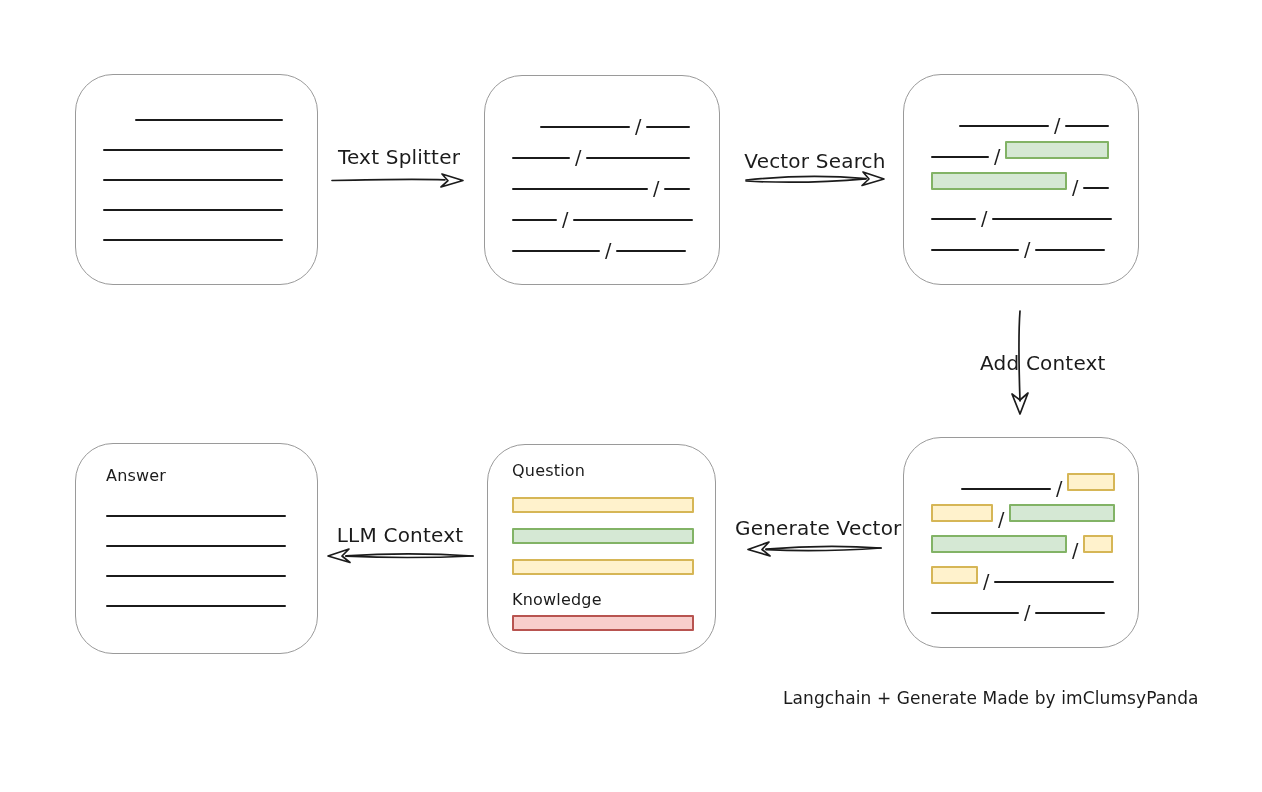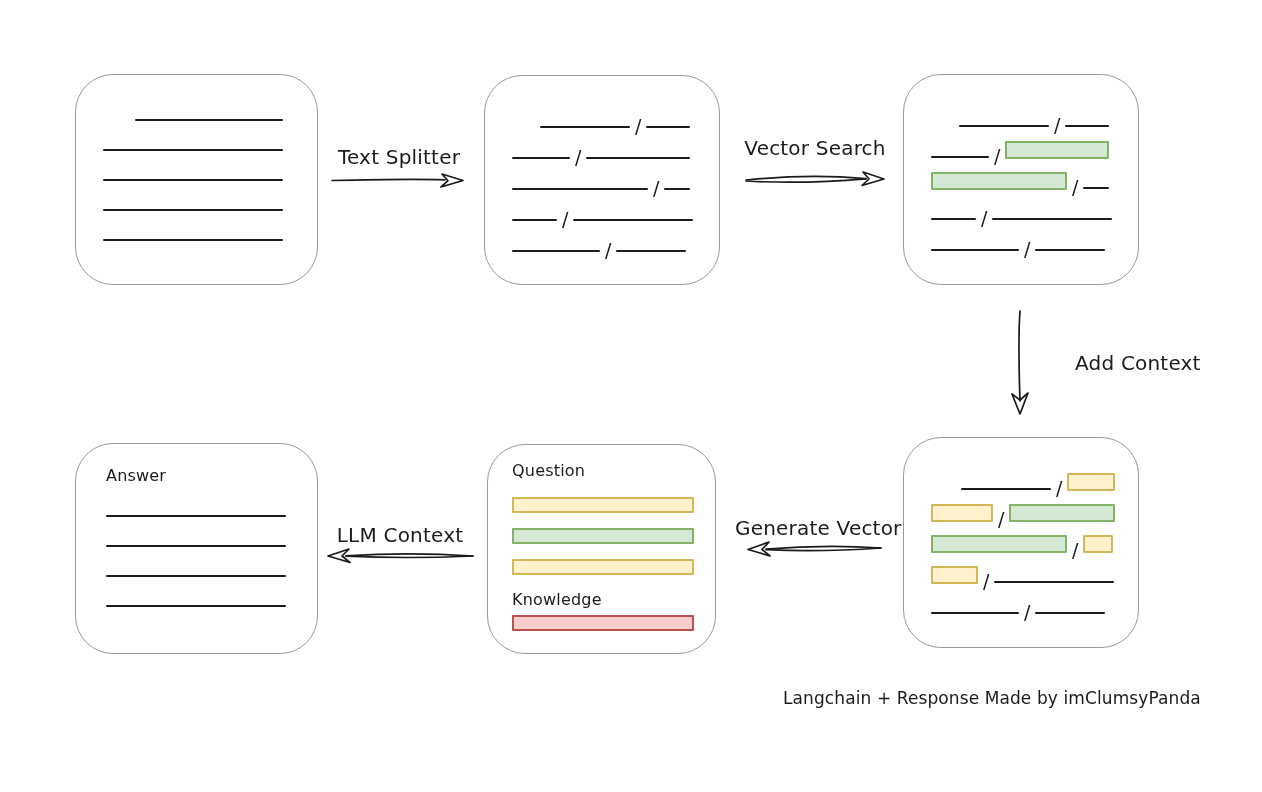--- a/index.html
+++ b/index.html
@@ -198,42 +198,42 @@
         </div>
     </div>
   </div>
 
   <span class="arrow-label" style="left:332px;top:148px;width:134px">Text Splitter</span>
   <svg class="arrow-svg" style="left:330px;top:171px" width="140" height="20">
     <path d="M2,9.5 C40,8.6 90,8 115,8.8"></path>
     <path d="M112,3 L133,9.5 L111,16 L118,9.7 Z"></path>
   </svg>
 
-  <span class="arrow-label" style="left:744px;top:139px;width:142px">Vector Search</span>
+  <span class="arrow-label" style="left:744px;top:152px;width:142px">Vector Search</span>
   <svg class="arrow-svg" style="left:745px;top:169px" width="142" height="22">
     <path d="M1,11 C40,7 85,6.5 121,9.6"></path>
     <path d="M1,12 C45,14.5 90,12.5 121,9.8"></path>
     <path d="M118,3 L139,10 L117,16.5 L124,10 Z"></path>
   </svg>
 
-  <span class="arrow-label" style="left:1075px;top:354px">Add Context</span>
+  <span class="arrow-label" style="left:980px;top:354px">Add Context</span>
   <svg class="arrow-svg" style="left:1009px;top:309px" width="22" height="108">
     <path d="M11,2 C9,28 10,62 11,92"></path>
     <path d="M3,85 L11,105 L19,84 L11,91 Z"></path>
   </svg>
 
   <span class="arrow-label" style="left:735px;top:519px;width:150px">Generate Vector</span>
   <svg class="arrow-svg" style="left:743px;top:539px" width="140" height="20">
     <path d="M138,9 C100,6.5 55,7.5 23,10.2"></path>
     <path d="M138,9 C95,12 50,12 23,10.6"></path>
     <path d="M26,3 L5,10.5 L27,17 L19,10.5 Z"></path>
   </svg>
 
   <span class="arrow-label" style="left:330px;top:526px;width:140px">LLM Context</span>
   <svg class="arrow-svg" style="left:323px;top:546px" width="152" height="20">
     <path d="M150,10 C105,7 60,7.5 23,9.8"></path>
     <path d="M150,10 C100,12.3 60,11.8 23,10.2"></path>
     <path d="M26,3 L5,10 L27,16.5 L19,10 Z"></path>
   </svg>
 
-  <span class="caption" style="left:783px;top:688px">Langchain + Response Made by imClumsyPanda</span>
+  <span class="caption" style="left:783px;top:688px">Langchain + Generate Made by imClumsyPanda</span>
 
 </div>
 
 </body></html>

